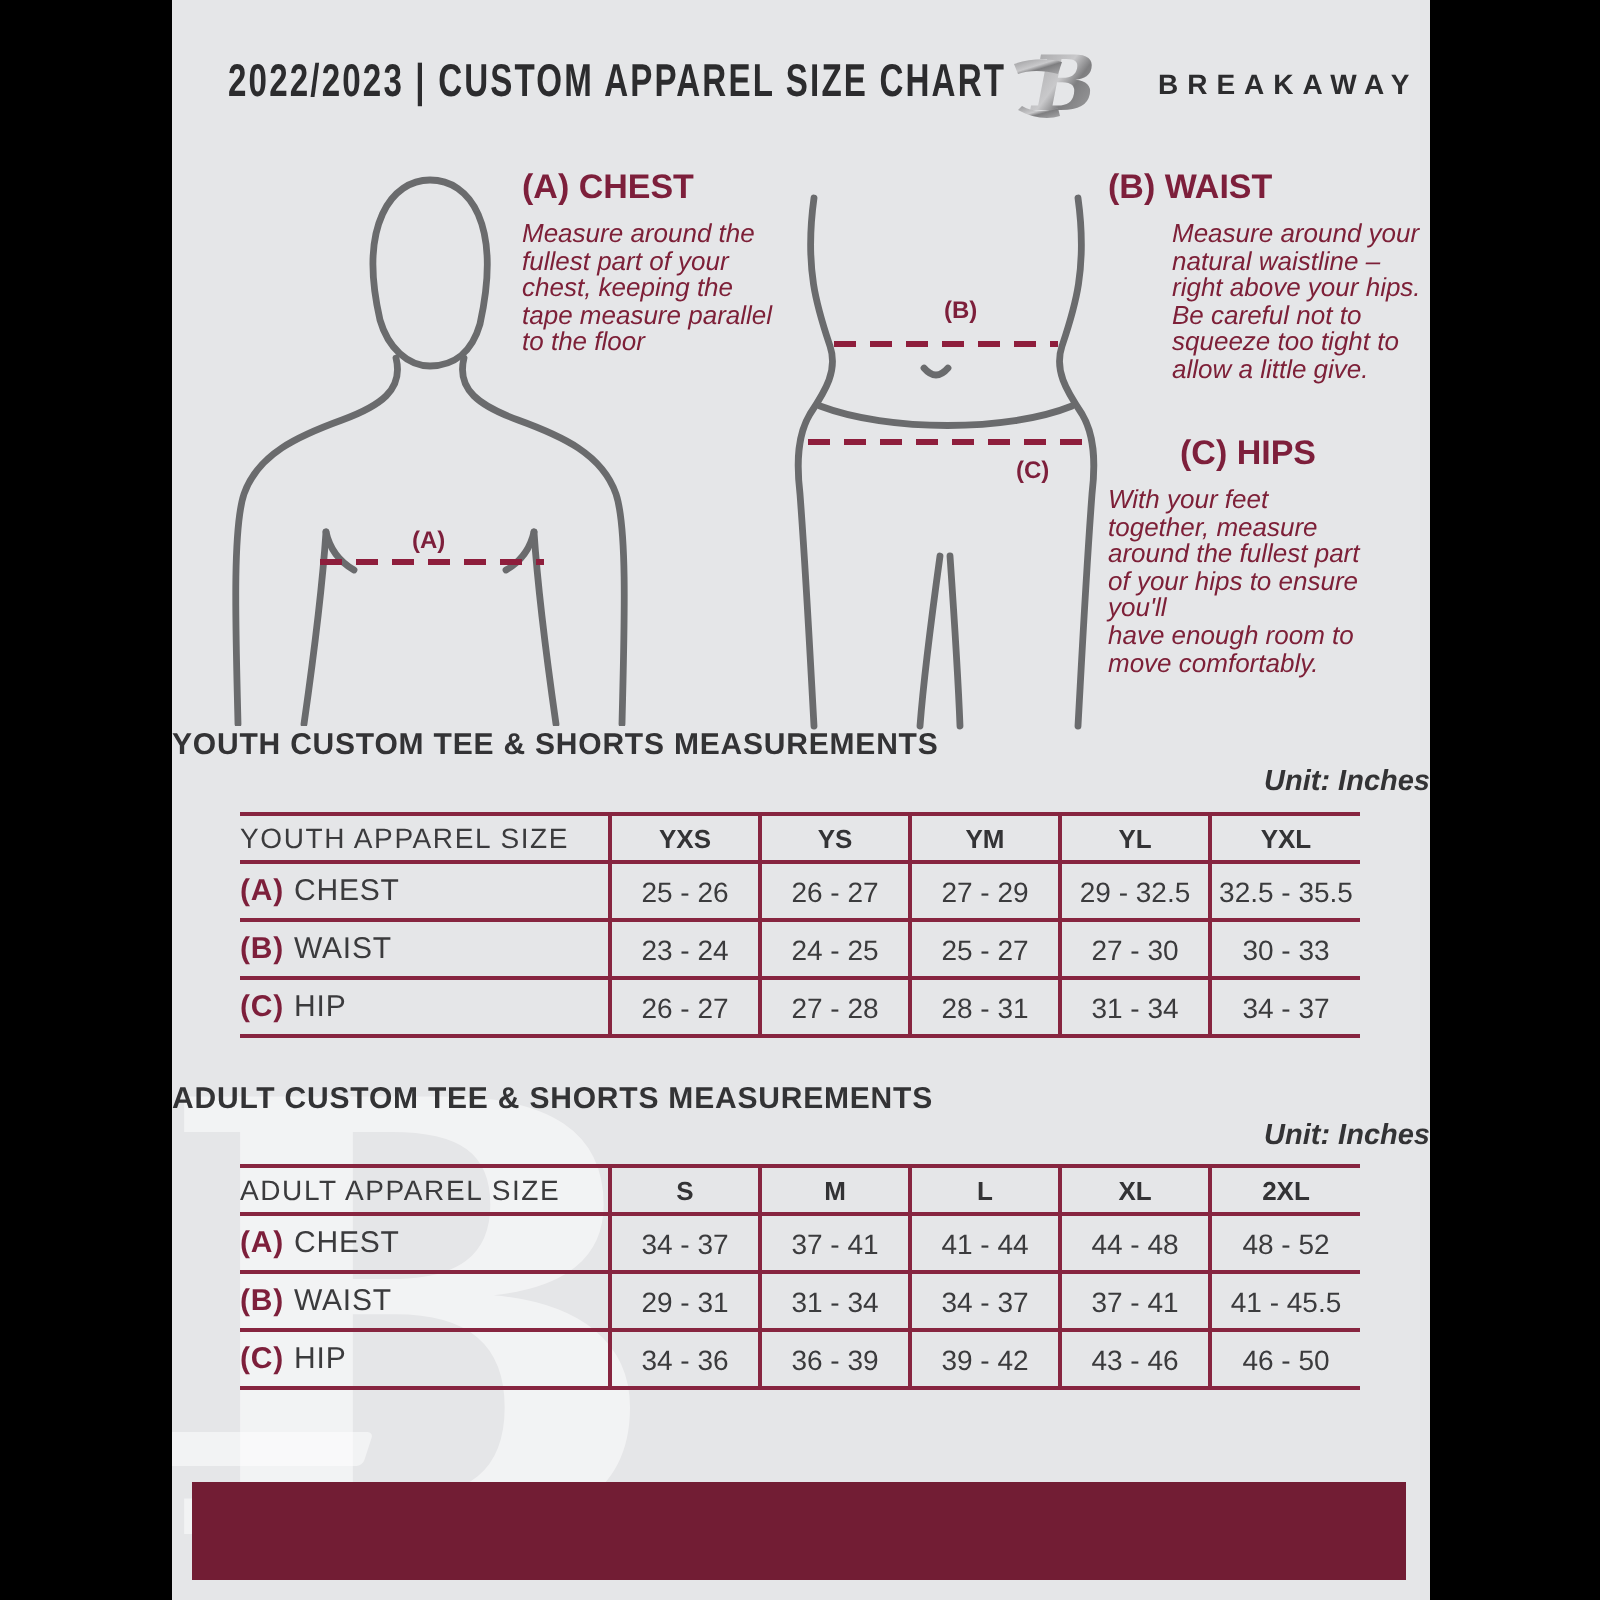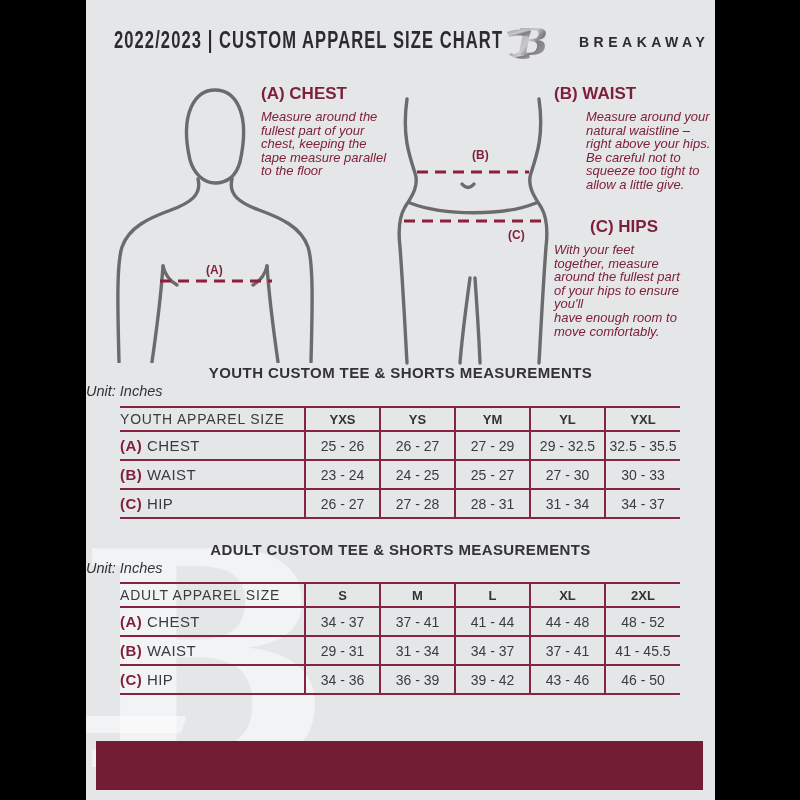--- a/index.html
+++ b/index.html
@@ -25,24 +25,24 @@
   .fig-right{left:306px;top:95px;}
 
   .guide-h{position:absolute;font-size:17px;font-weight:bold;color:#7d1f3b;z-index:2;}
   .guide-p{position:absolute;font-size:13px;line-height:13.6px;font-style:italic;color:#7d2038;
     white-space:pre-line;z-index:2;}
   .h-chest{left:175px;top:84px;} .p-chest{left:175px;top:110px;width:150px;}
   .h-waist{left:468px;top:84px;} .p-waist{left:468px;top:110px;width:150px;margin-left:32px;}
   .h-hips{left:468px;top:217px;margin-left:36px;} .p-hips{left:468px;top:243px;width:155px;}
 
   
-  .sec-title{position:absolute;left:0;width:629px;text-align:center;font-size:15px;font-weight:bold;
+  .sec-title{position:absolute;left:0;width:629px;text-align:left;font-size:15px;font-weight:bold;
     color:#333335;letter-spacing:0.4px;z-index:2;}
-  .sec-unit{position:absolute;left:0;width:629px;text-align:left;font-size:14.5px;font-style:italic;
-    color:#333335;z-index:2;}
+  .sec-unit{position:absolute;left:0;width:629px;text-align:right;font-size:14.5px;font-style:italic;
+    color:#333335;z-index:2;font-weight:bold;}
   .t-youth-title{top:364px;} .t-youth-unit{top:383px;}
   .t-adult-title{top:541px;} .t-adult-unit{top:560px;}
 
   
   table.size{position:absolute;left:34px;border-collapse:collapse;table-layout:fixed;width:560px;z-index:2;}
   .tbl-youth{top:406px;} .tbl-adult{top:582px;}
   table.size col.c0{width:185px;} table.size col.c{width:75px;}
   table.size tr.head{border-top:2px solid #872540;border-bottom:2px solid #872540;height:24px;}
   table.size tr.row{border-bottom:2px solid #872540;height:29px;}
   table.size th,table.size td{padding:0;vertical-align:middle;}

